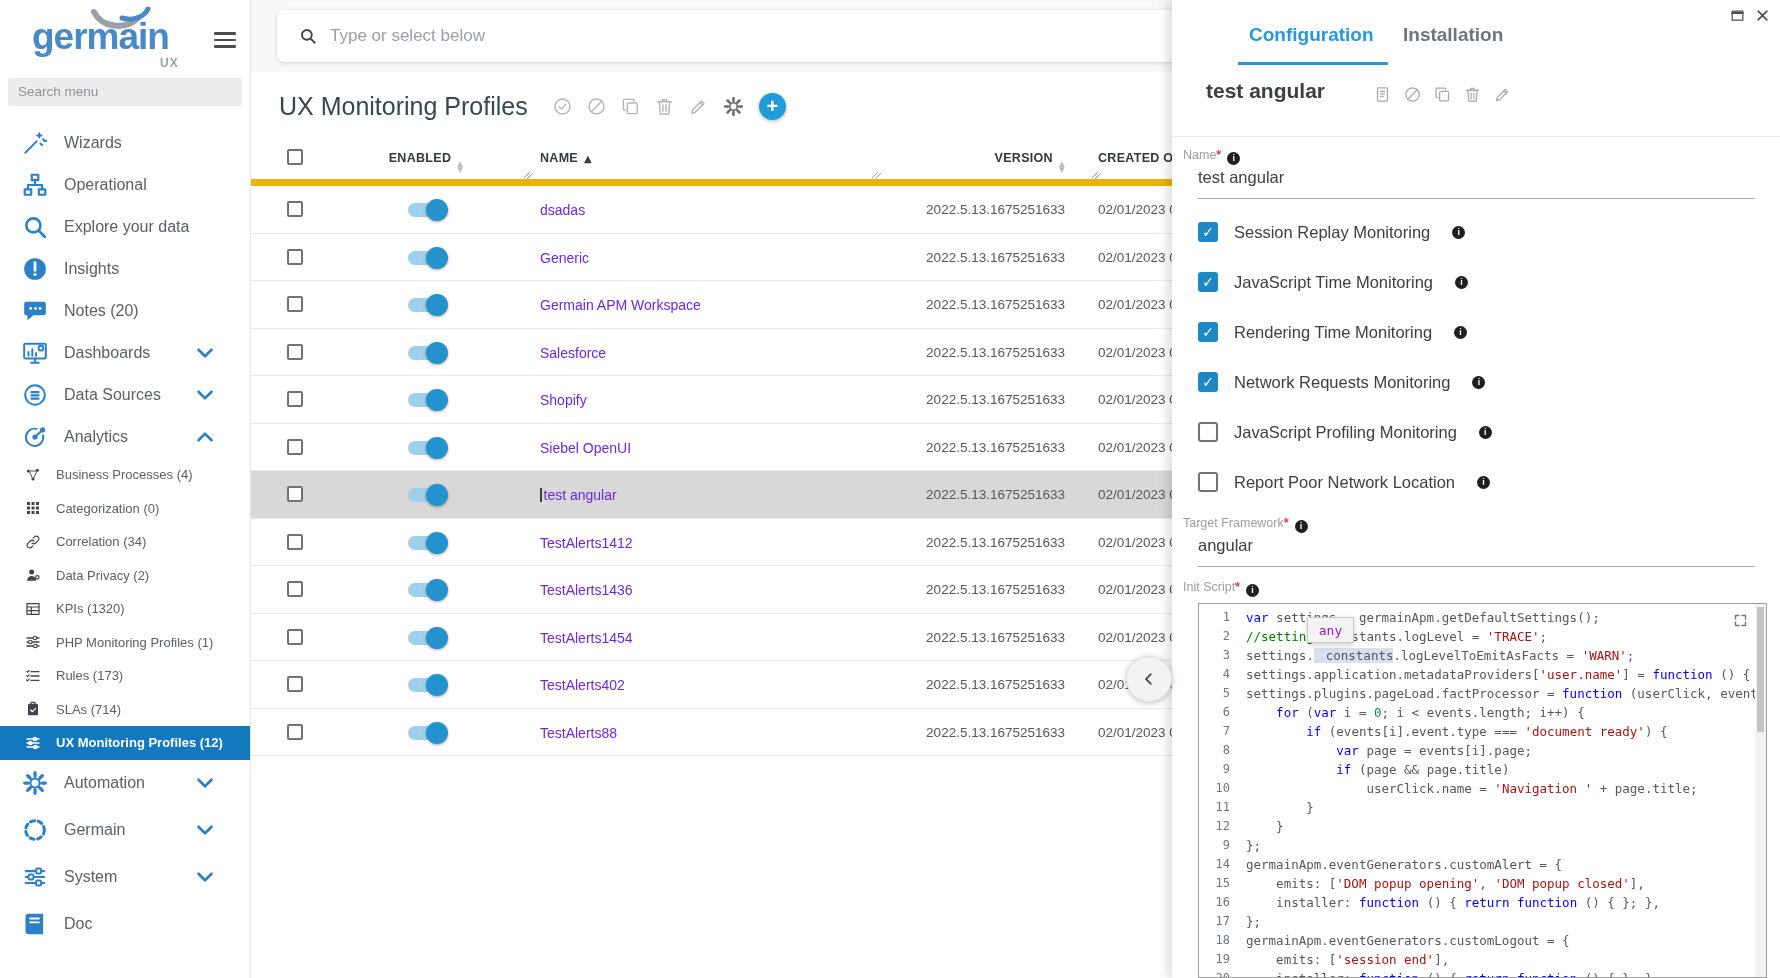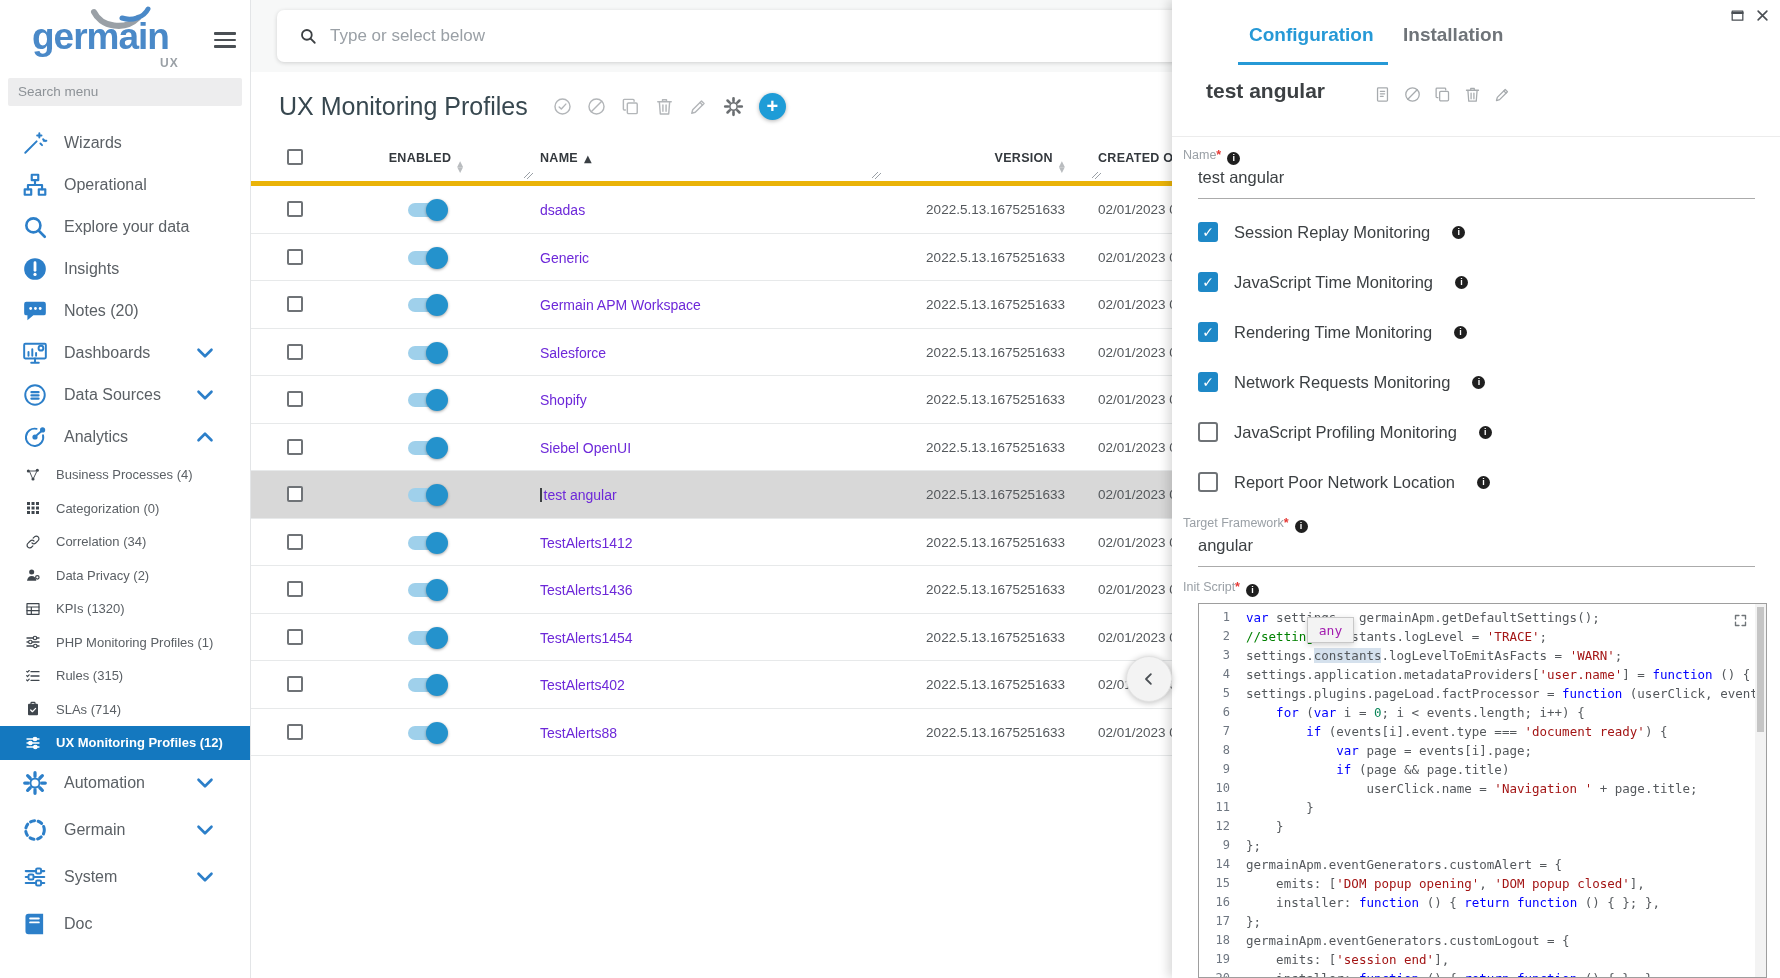--- a/index.html
+++ b/index.html
@@ -44,21 +44,21 @@
   .searchpill .ic { width:18px; height:18px; color:#3c4043; }
   .titlerow { position:absolute; left:28px; top:92px; display:flex; align-items:center; gap:15px; }
   .titlerow h1 { font-size:25px; font-weight:400; color:#37474f; margin-right:10px; }
   .tool-ic { width:19px; height:19px; color:#b3b6b9; cursor:pointer; }
   .tool-ic.dark { color:#6a6e71; width:21px; height:21px; }
   .add-btn { width:27px; height:27px; border-radius:50%; background:#1e9cd7; color:#fff;
              display:flex; align-items:center; justify-content:center; font-size:20px;
              font-weight:700; box-shadow:0 1px 4px rgba(0,0,0,.3); cursor:pointer; border:none; }
 
   .thead { position:absolute; top:128px; left:0; width:100%; height:58px;
-           border-bottom:5px solid #eab308; font-size:12.5px; font-weight:700;
+           border-bottom:7px solid #eab308; font-size:12.5px; font-weight:700;
            color:#33383d; letter-spacing:.3px; }
   .thead .cb { position:absolute; left:36px; top:21px; }
   .h-enabled { position:absolute; left:120px; top:23px; width:110px; text-align:center; cursor:pointer; }
   .h-name    { position:absolute; left:289px; top:23px; cursor:pointer; }
   .h-version { position:absolute; left:618px; top:23px; width:196px; text-align:right; cursor:pointer; }
   .h-created { position:absolute; left:847px; top:23px; width:160px; cursor:pointer; white-space:nowrap; }
   .sort { display:inline-flex; flex-direction:column; margin-left:6px; vertical-align:-4px;
           font-family:"DejaVu Sans", sans-serif; }
   .sort i { font-style:normal; font-size:7.5px; line-height:5.5px; color:#b9bcbf; }
   .sort-asc { margin-left:6px; font-size:10px; color:#3a3f44; font-family:"DejaVu Sans", sans-serif; }
@@ -118,21 +118,21 @@
   .pcb-lbl { font-size:16.5px; color:#3c4043;text-align:center; }
 
   
   .editor { position:absolute; left:26px; top:603px; width:569px; height:375px;
             border:1px solid #9e9e9e; background:#fff; overflow:hidden;
             font-family:"DejaVu Sans Mono", monospace; font-size:12.5px; line-height:19px; }
   .code-pad { padding-top:4px; }
   .cl { display:flex; height:19px; white-space:pre; }
   .ln { width:47px; text-align:right; padding-right:16px; color:#6e7681; flex:none; font-size:12px; }
   .tk-k { color:#0000ff; } .tk-s { color:#a31515; } .tk-c { color:#008000; }
-  .tk-n { color:#098658; } .tk-h { background:#d5e1ed; }
+  .tk-n { color:#098658; } .tk-h { background:#d5e1ed;padding-left:12px; }
   .esb { position:absolute; right:0; top:0; width:11px; height:100%; background:#f3f3f3; }
   .esb-thumb { position:absolute; top:3px; left:2px; width:7px; height:125px; background:#c5c5c5; }
   .expand-ic { position:absolute; right:18px; top:9px; width:15px; height:15px;
                color:#707579; cursor:pointer; z-index:2; }
   .hover-tip { position:absolute; left:108px; top:13px; width:47px; height:26px;
                background:#f3f3f3; border:1px solid #c8c8c8; box-shadow:0 2px 6px rgba(0,0,0,.18);
                display:flex; align-items:center; justify-content:center; z-index:3;
                font-family:"DejaVu Sans Mono", monospace; font-size:13px; color:#a21caf; }
 </style>
 </head>
@@ -310,21 +310,21 @@
         </span>
         <span>PHP Monitoring Profiles (1)</span>
       </div>
       <div class="sb-sub">
         <span class="ic">
           <svg viewBox="0 0 24 24" fill="none" stroke="currentColor" stroke-width="1.8" stroke-linecap="round" stroke-linejoin="round">
             <path d="M9 5.5h12M9 12h12M9 18.5h12" stroke-width="2"></path>
             <path d="M2.5 5l1.3 1.3L6.3 3.8M2.5 11.5l1.3 1.3 2.5-2.5M2.5 18l1.3 1.3 2.5-2.5"></path>
           </svg>
         </span>
-        <span>Rules (315)</span>
+        <span>Rules (173)</span>
       </div>
       <div class="sb-sub">
         <span class="ic">
           <svg viewBox="0 0 24 24" fill="none" stroke="currentColor" stroke-width="1.8" stroke-linecap="round" stroke-linejoin="round">
             <rect x="4.5" y="4" width="15" height="17.5" rx="1.5" fill="currentColor" stroke="none"></rect>
             <rect x="9" y="2.2" width="6" height="3.4" rx="1"></rect>
             <path d="M8.5 13.5l2.6 2.6 4.8-5" stroke="#fff"></path>
           </svg>
         </span>
         <span>SLAs (714)</span>

